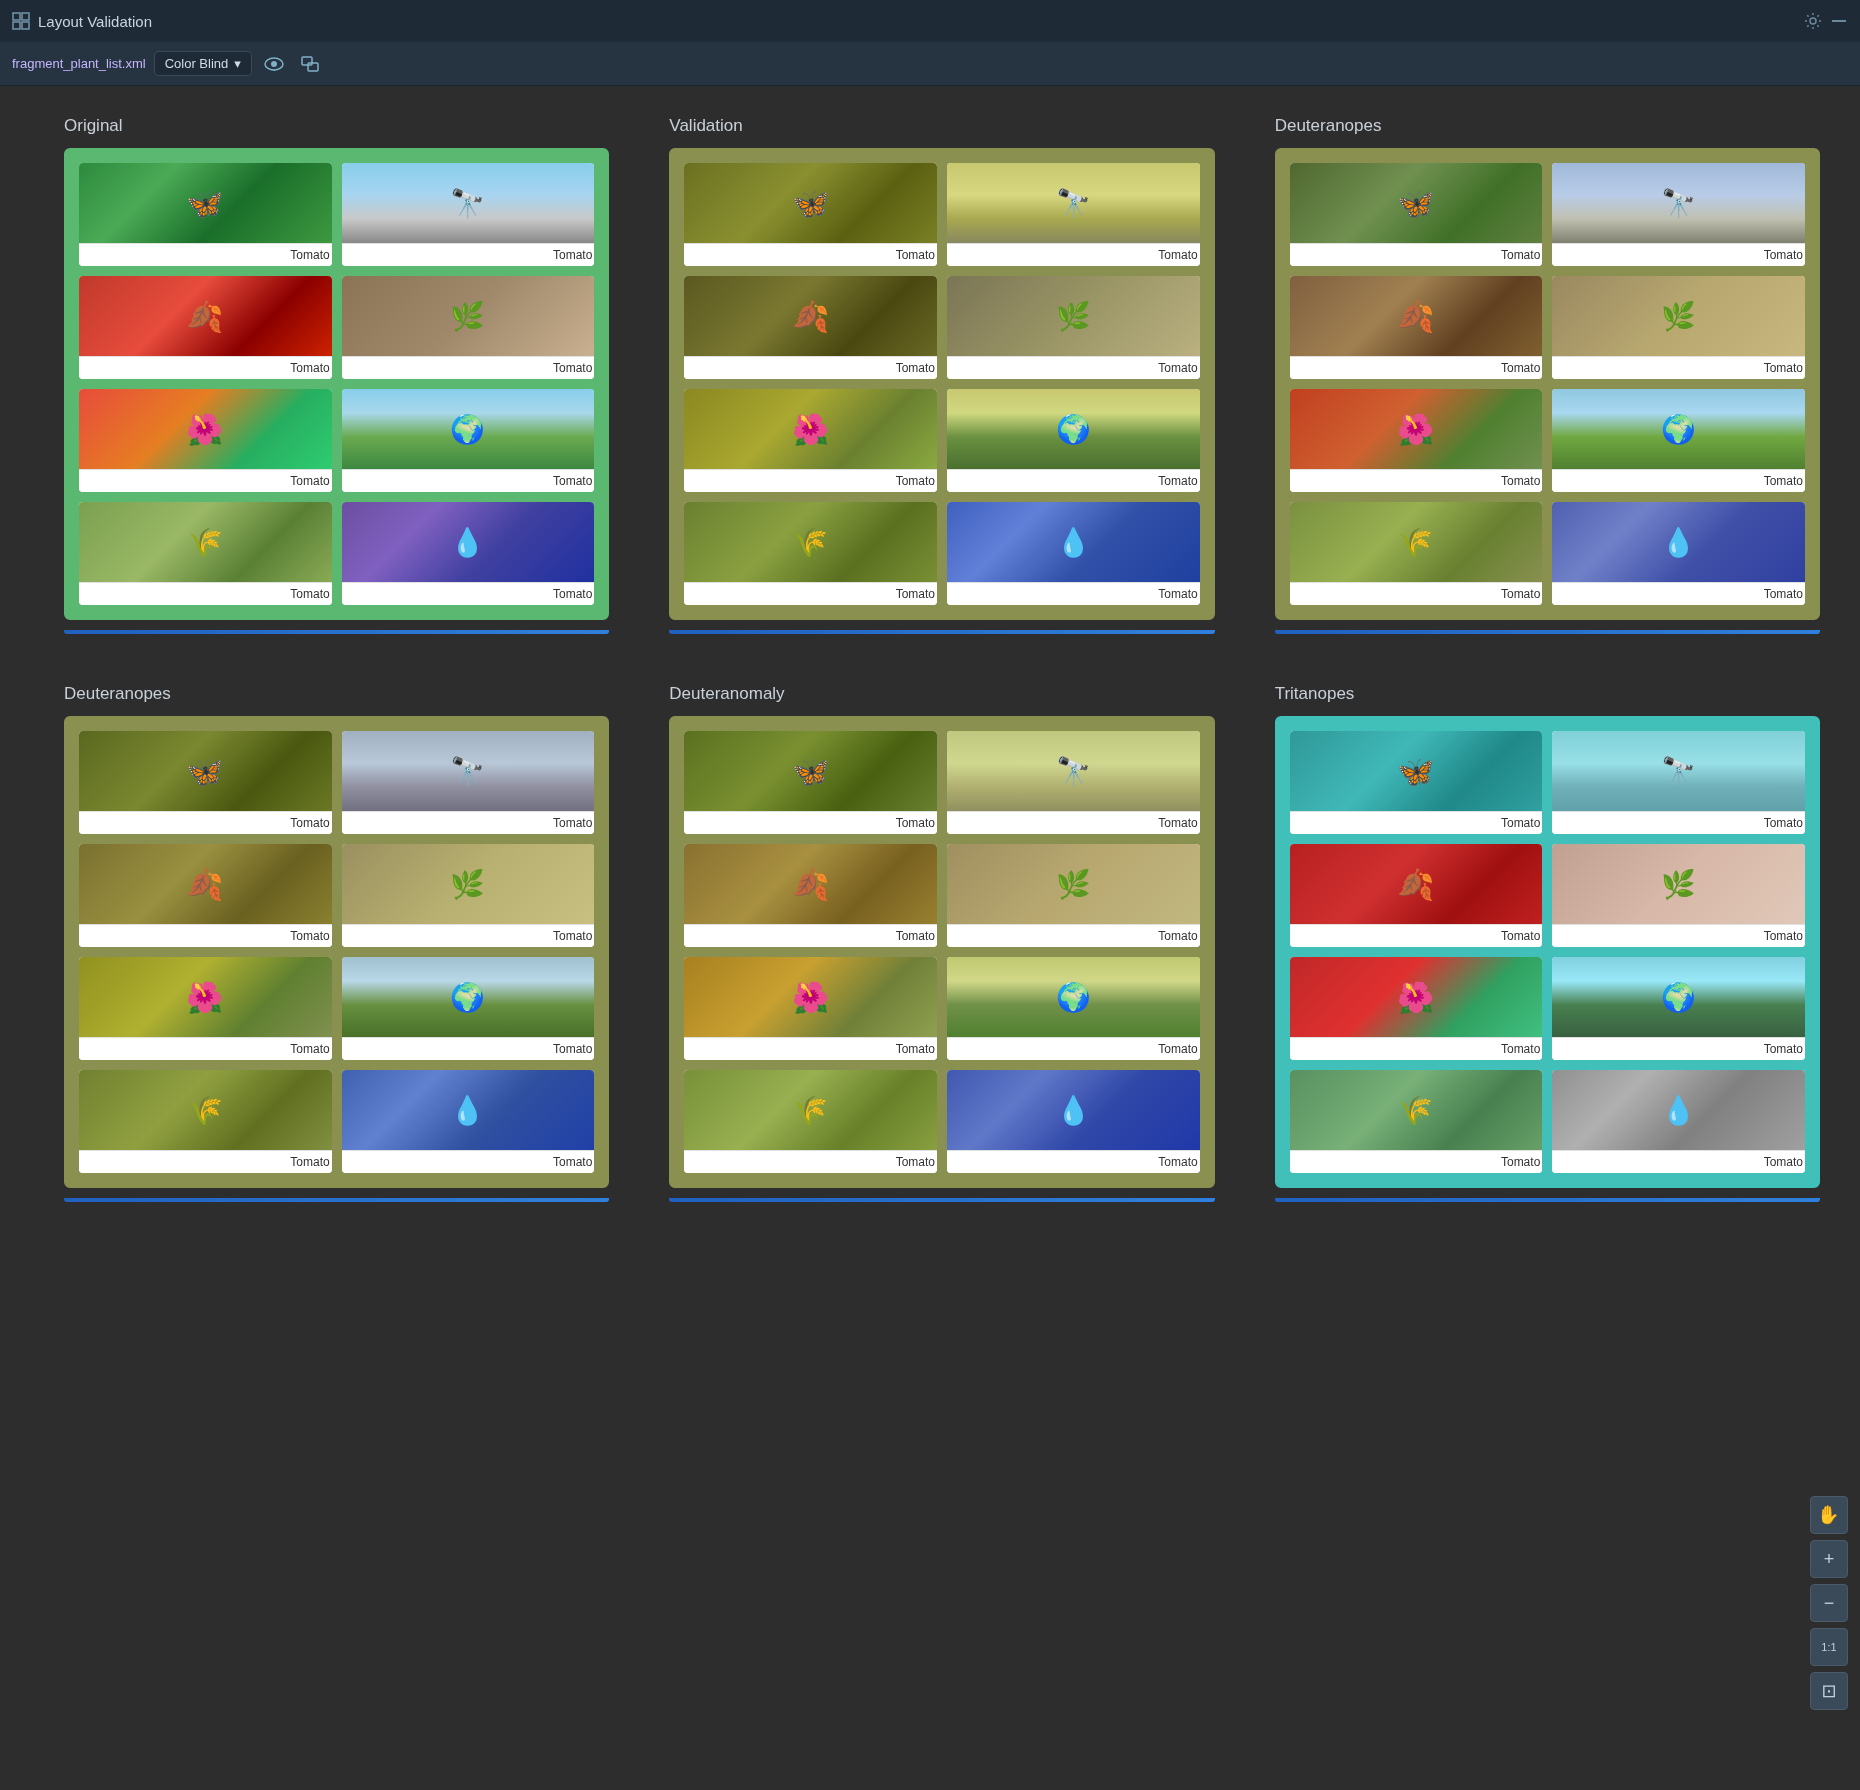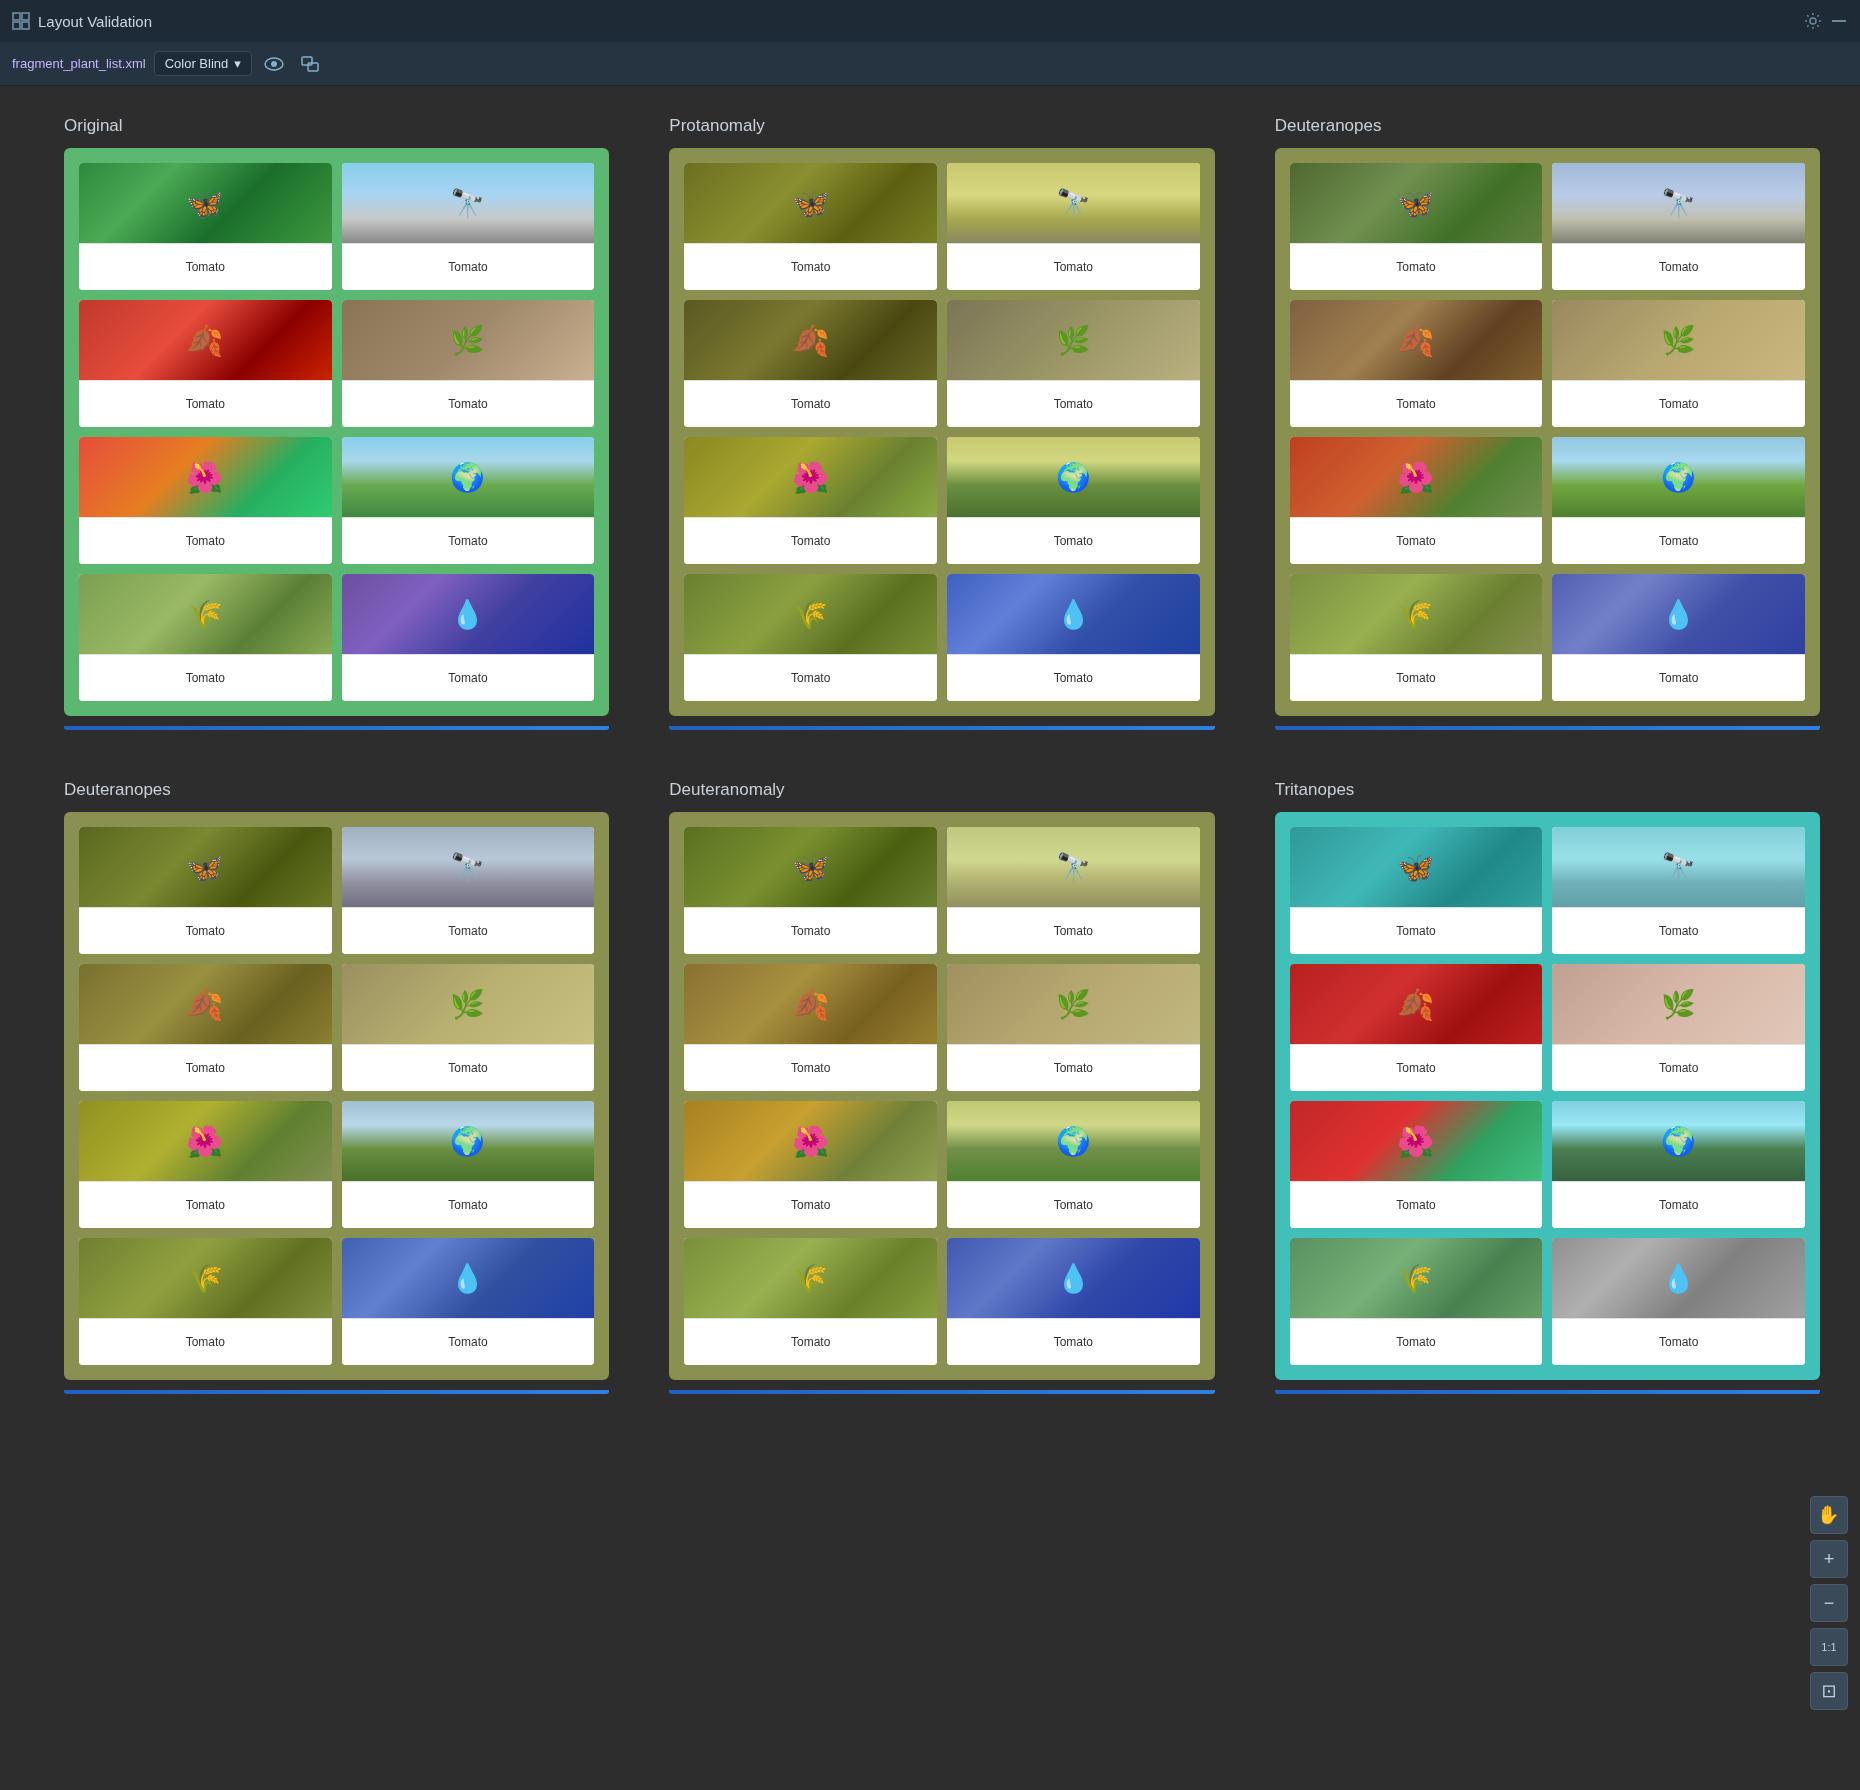--- a/index.html
+++ b/index.html
@@ -114,22 +114,22 @@
       background: #ffffff;
       border-radius: 4px;
       overflow: hidden;
       display: flex;
       flex-direction: column;
     }
     .img-label {
       background: #ffffff;
       color: #333;
       font-size: 12px;
-      text-align: center;
-      padding: 16px 2px;
+      text-align: right;
+      padding: 4px 2px;
       border-top: 1px solid #e0e0e0;
     }
 
     
     .thumb {
       width: 100%;
       height: 80px;
       position: relative;
       overflow: hidden;
     }
@@ -401,21 +401,21 @@
           <div class="img-label">Tomato</div>
         </div>
         <div class="img-card">
           <div class="thumb thumb-water-orig"></div>
           <div class="img-label">Tomato</div>
         </div>
       </div>
       <div class="scroll-indicator"></div>
     </div>
     <div class="panel">
-      <div class="panel-title">Protanomaly</div>
+      <div class="panel-title">Validation</div>
       <div class="panel-frame frame-protanopes">
         <div class="img-card">
           <div class="thumb thumb-butterfly-prot"></div>
           <div class="img-label">Tomato</div>
         </div>
         <div class="img-card">
           <div class="thumb thumb-city-prot"></div>
           <div class="img-label">Tomato</div>
         </div>
         <div class="img-card">

